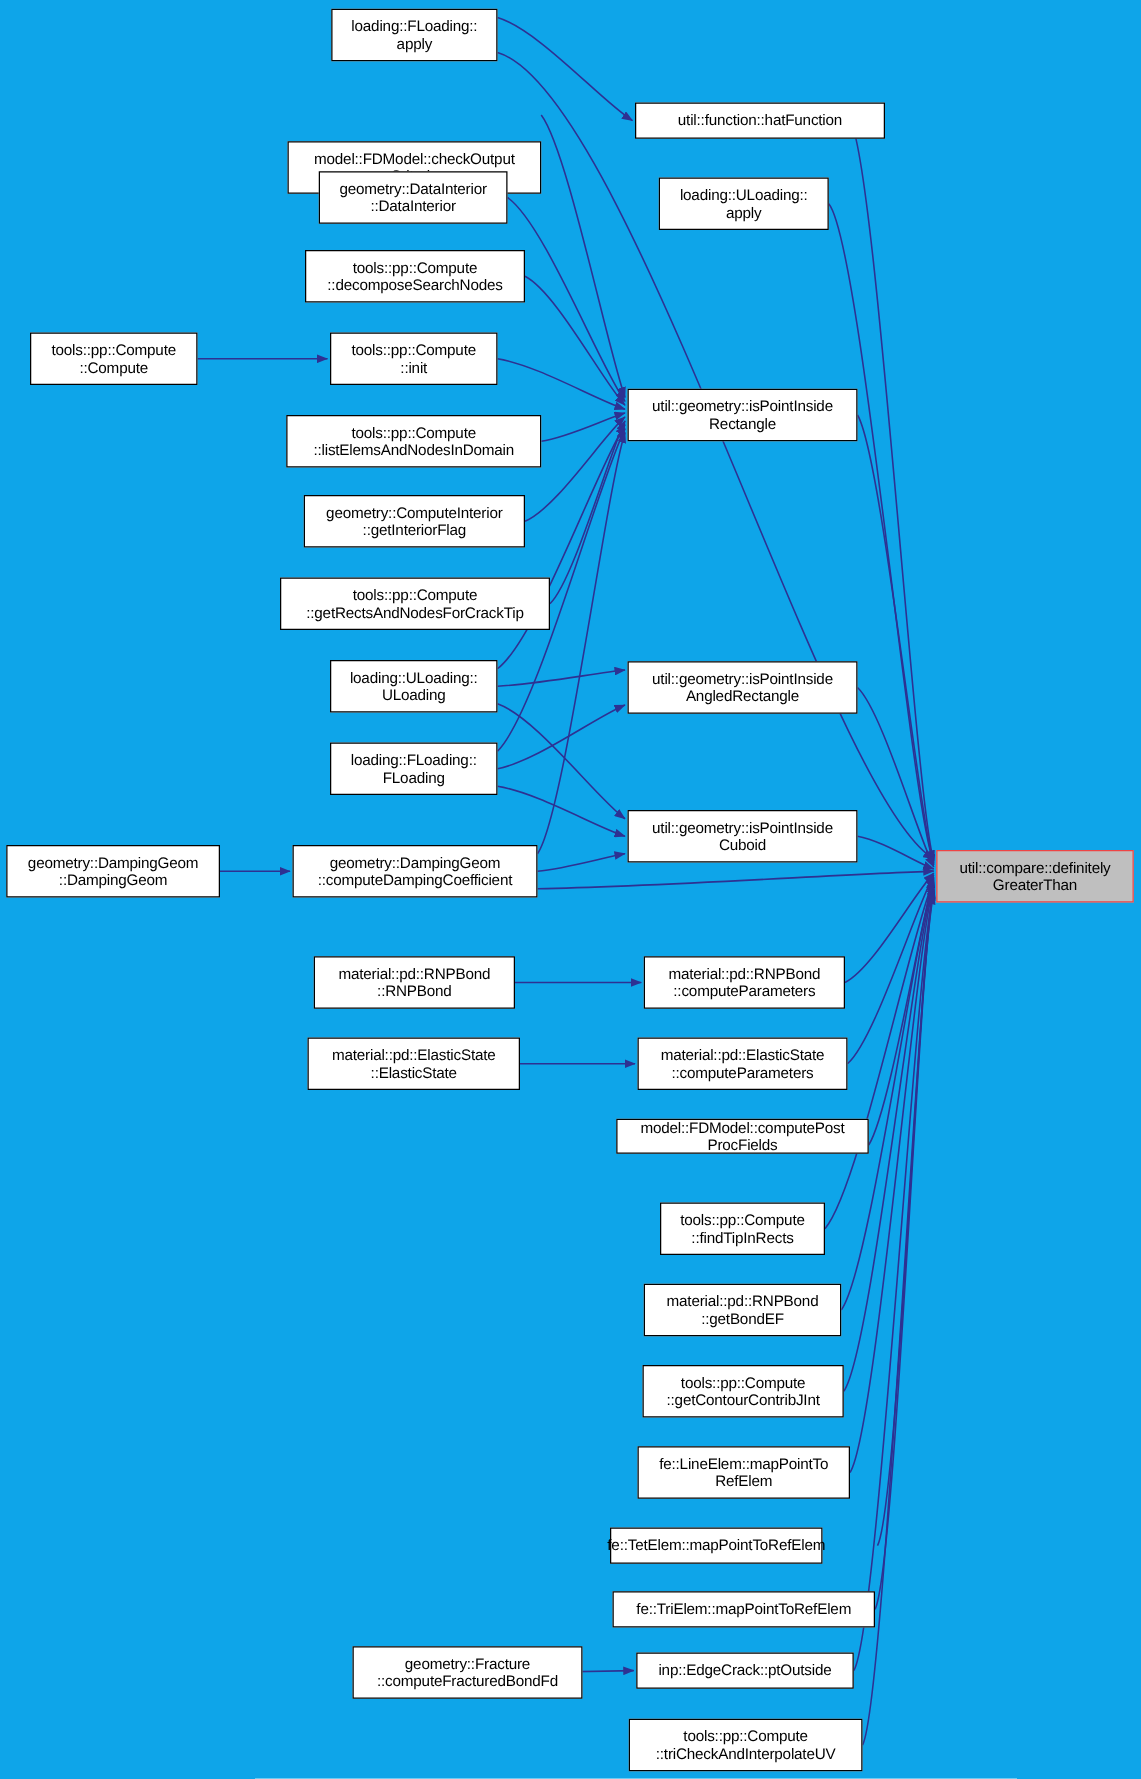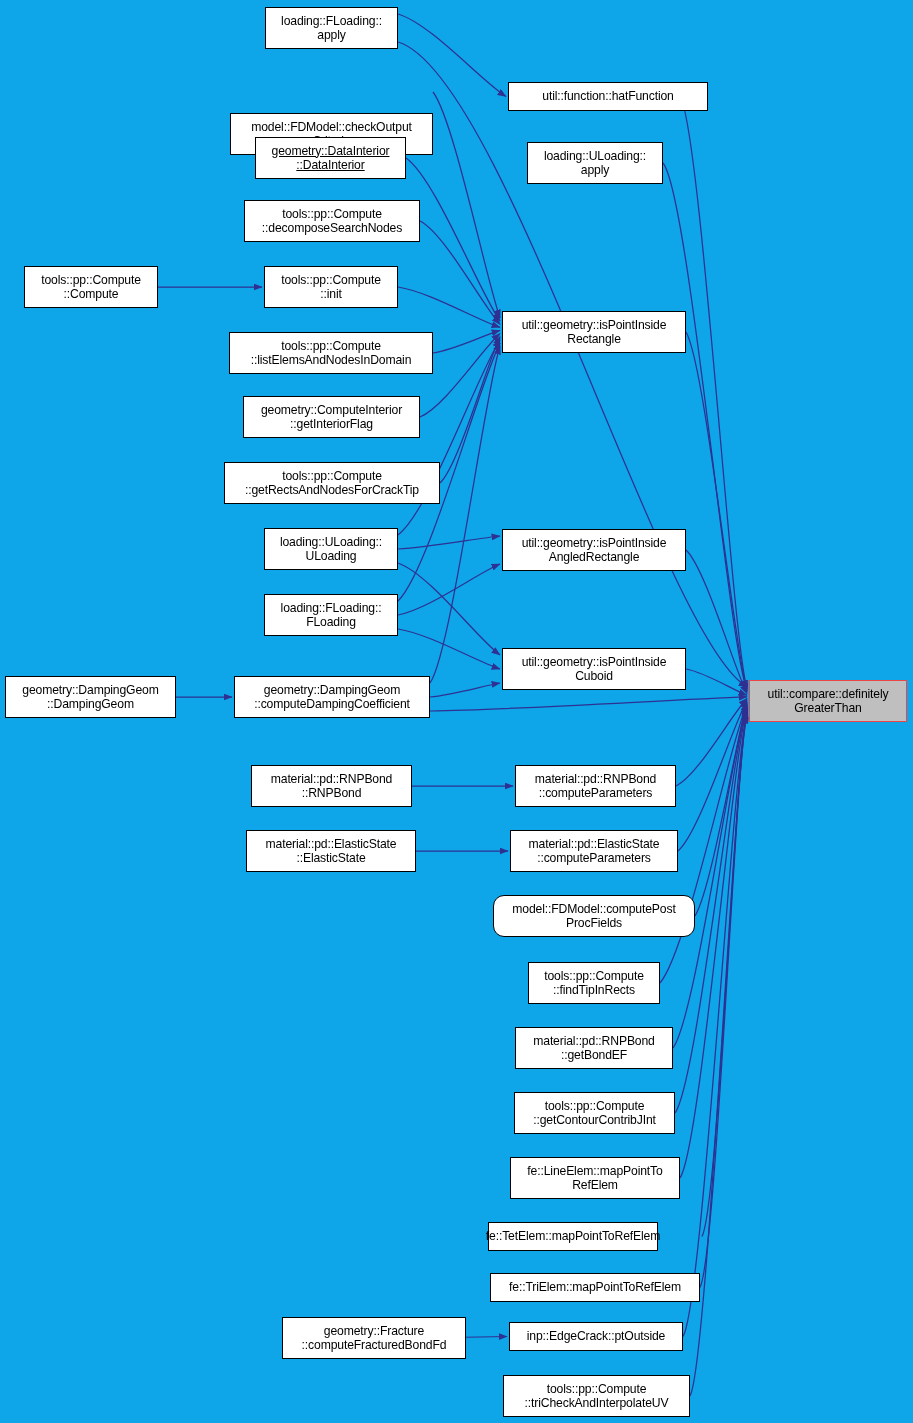--- a/index.html
+++ b/index.html
@@ -69,21 +69,21 @@
         <span>loading::FLoading::
 apply</span>
       </div>
       <div class="node" style="left: 230px; top: 71px; width: 203px; height: 42px; margin-top: 42px;">
         <span>model::FDModel::checkOutput
 Criteria</span>
       </div>
       <div class="node" style="left: 508px; top: 82px; width: 200px; height: 29px;">
         <span>util::function::hatFunction</span>
       </div>
-      <div class="node" style="left: 255px; top: 137px; width: 151px; height: 42px; text-decoration: underline;">
+      <div class="node" style="left: 255px; top: 137px; width: 151px; height: 42px;">
         <span>geometry::DataInterior
 ::DataInterior</span>
       </div>
       <div class="node" style="left: 527px; top: 142px; width: 136px; height: 42px;">
         <span>loading::ULoading::
 apply</span>
       </div>
       <div class="node" style="left: 244px; top: 200px; width: 176px; height: 42px;">
         <span>tools::pp::Compute
 ::decomposeSearchNodes</span>
@@ -149,21 +149,21 @@
 ::computeParameters</span>
       </div>
       <div class="node" style="left: 246px; top: 830px; width: 170px; height: 42px;">
         <span>material::pd::ElasticState
 ::ElasticState</span>
       </div>
       <div class="node" style="left: 510px; top: 830px; width: 168px; height: 42px;">
         <span>material::pd::ElasticState
 ::computeParameters</span>
       </div>
-      <div class="node" style="left: 493px; top: 895px; width: 202px; height: 42px; border-radius: 11px;">
+      <div class="node" style="left: 493px; top: 895px; width: 202px; height: 28px;">
         <span>model::FDModel::computePost
 ProcFields</span>
       </div>
       <div class="node" style="left: 528px; top: 962px; width: 132px; height: 42px;">
         <span>tools::pp::Compute
 ::findTipInRects</span>
       </div>
       <div class="node" style="left: 515px; top: 1027px; width: 158px; height: 42px;">
         <span>material::pd::RNPBond
 ::getBondEF</span>

